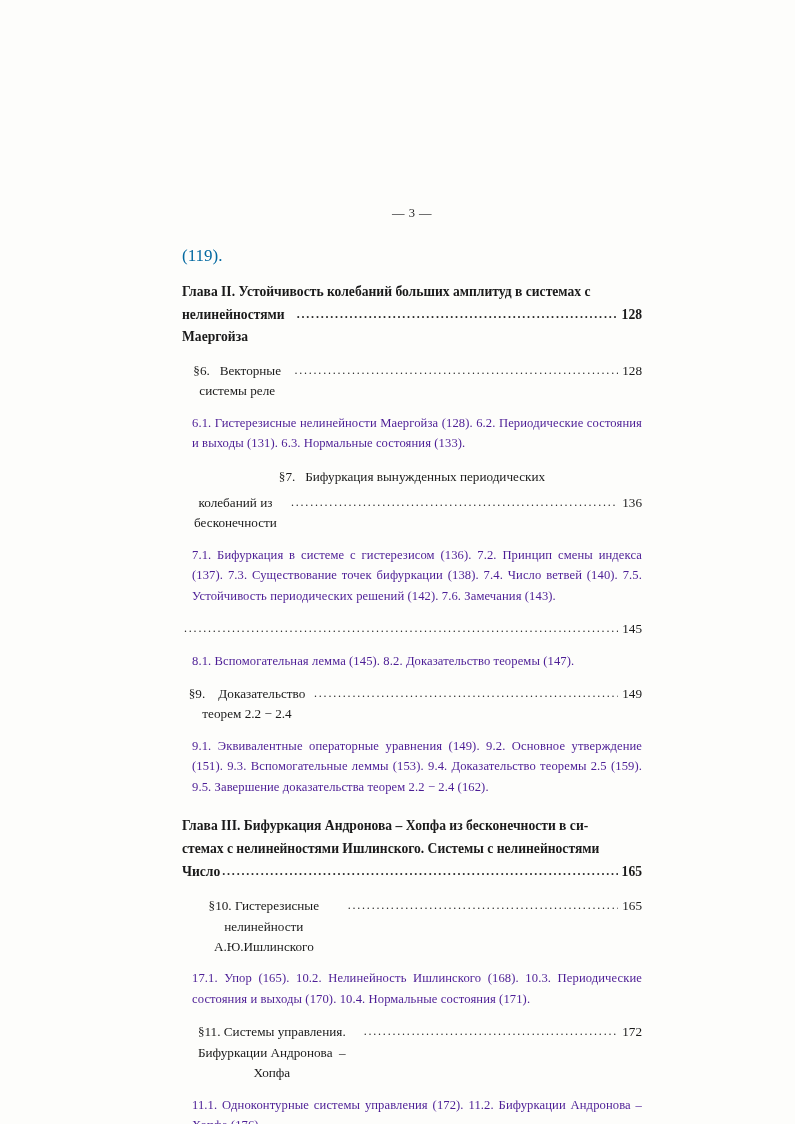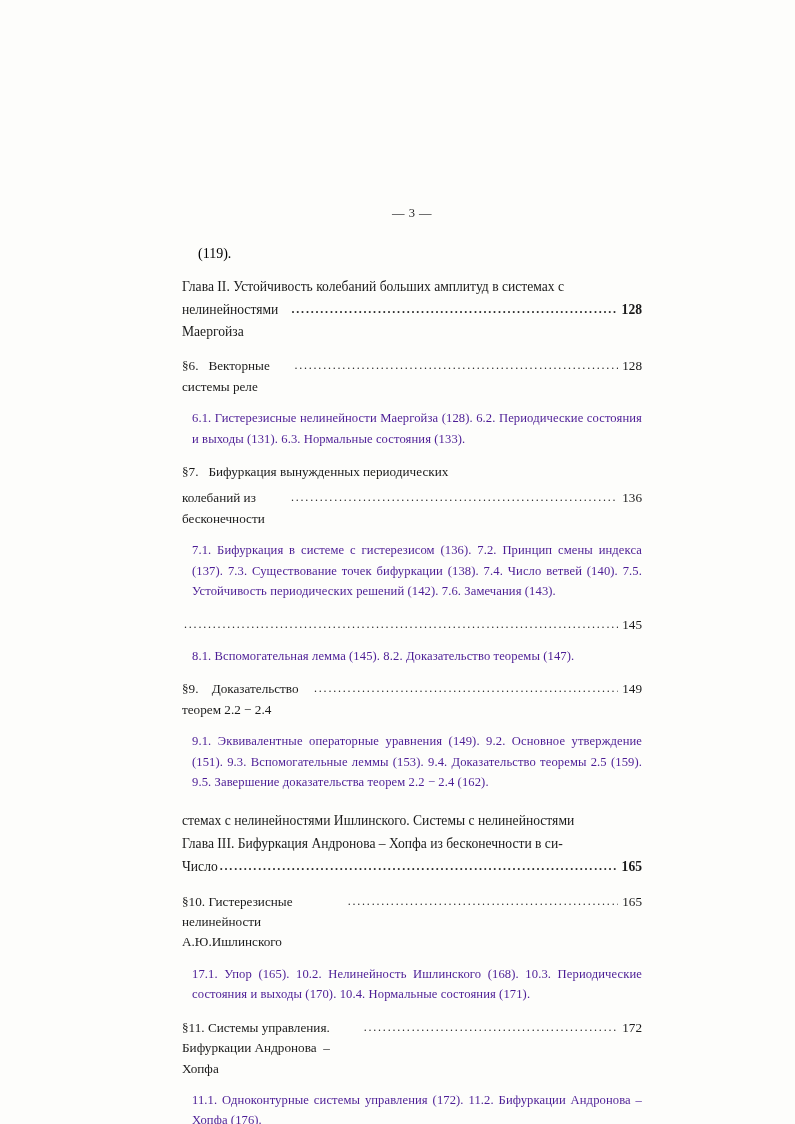--- a/index.html
+++ b/index.html
@@ -29,24 +29,24 @@
     width: 460px;
   }
   .page-number {
     text-align: center;
     font-size: 12.5px;
     letter-spacing: 0.5px;
     color: #222;
     margin-bottom: 22px;
   }
   .para {
-    font-size: 14px;
+    font-size: 17px;
     line-height: 1.52;
-    color: #000000;
-    margin: 0 0 12px 16px;
+    color: #0369a1;
+    margin: 0 0 12px 0;
   }
   
   .entry {
     display: block;
     margin: 0 0 10px 0;
   }
   .entry .row {
     display: flex;
     align-items: baseline;
     width: 100%;
@@ -69,31 +69,32 @@
     white-space: nowrap;
     padding-left: 2px;
   }
   
   .chapter {
     font-weight: bold;
     font-size: 13.6px;
     line-height: 1.62;
     margin-bottom: 13px;
   }
-  .chapter .lbl { font-weight: normal; }
+  .chapter .lbl { font-weight: bold; }
   .chapter .pg { font-weight: bold; }
   .chapter .firstline {
     display: block;
     margin-bottom: 1px;
   }
   
   .section {
     font-size: 13.2px;
     line-height: 1.55;
     margin-bottom: 11px;
+    text-align: center;
   }
   .section .firstline {
     display: block;
     margin-bottom: 6px;
   }
   
   .subitems {
     font-size: 12.6px;
     line-height: 1.62;
     text-align: justify;
@@ -153,22 +154,22 @@
     <div class="entry section">
       <span class="row">
         <span class="lbl">§9.    Доказательство теорем 2.2 − 2.4</span>
         <span class="dots">......................................................................................................</span>
         <span class="pg">149</span>
       </span>
     </div>
     <p class="subitems">9.1. Эквивалентные операторные уравнения (149).  9.2. Основное утверждение (151).  9.3. Вспомогательные леммы (153).  9.4. Доказательство теоремы 2.5 (159).  9.5. Завершение доказательства теорем 2.2 − 2.4 (162).</p>
 
     <div class="entry chapter gap-before">
+      <span class="firstline lbl">Глава III. Бифуркация Андронова – Хопфа из бесконечности в си-</span>
       <span class="firstline lbl">стемах с нелинейностями Ишлинского. Системы с нелинейностями</span>
-      <span class="firstline lbl">Глава III. Бифуркация Андронова – Хопфа из бесконечности в си-</span>
       <span class="row">
         <span class="lbl">Число</span>
         <span class="dots">......................................................................................................</span>
         <span class="pg">165</span>
       </span>
     </div>
 
     <div class="entry section">
       <span class="row">
         <span class="lbl">§10. Гистерезисные нелинейности А.Ю.Ишлинского</span>

